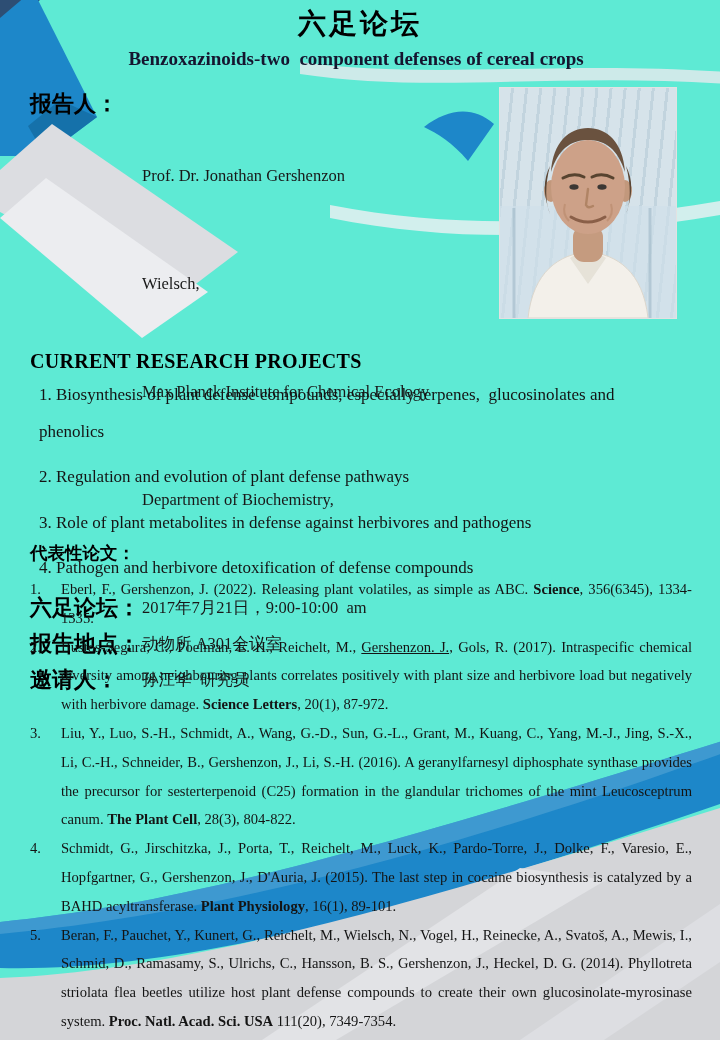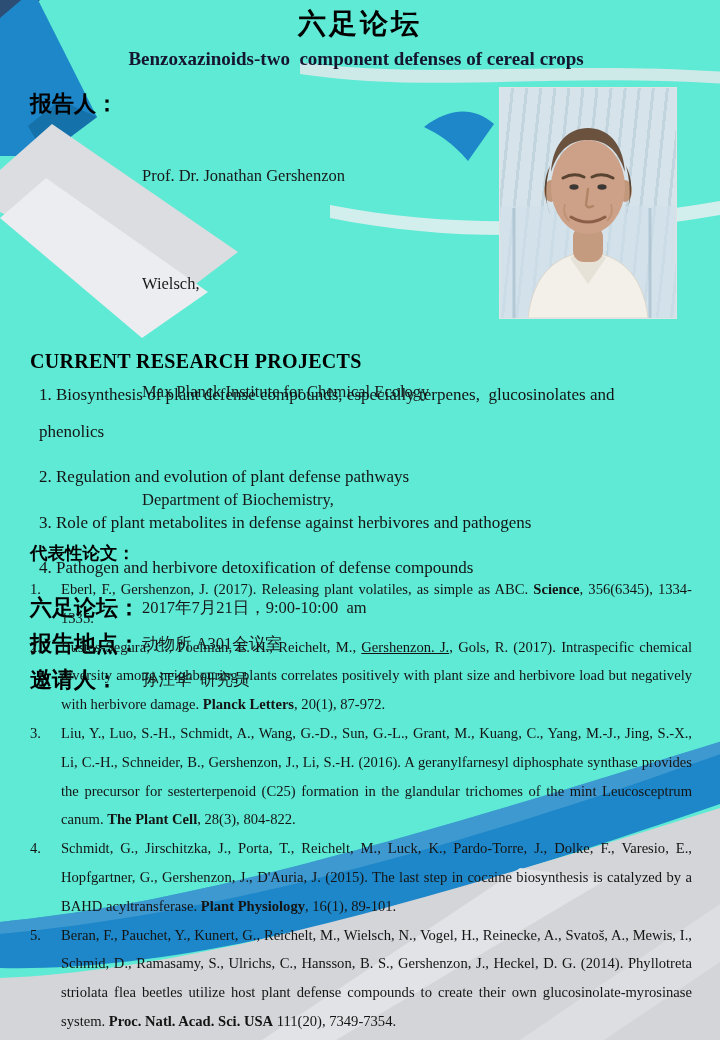--- a/index.html
+++ b/index.html
@@ -134,25 +134,25 @@
       <p>1. Biosynthesis of plant defense compounds, especially terpenes,  glucosinolates and phenolics</p>
       <p>2. Regulation and evolution of plant defense pathways</p>
       <p>3. Role of plant metabolites in defense against herbivores and pathogens</p>
       <p>4. Pathogen and herbivore detoxification of defense compounds</p>
     </div>
 
     <div class="pubs-heading">代表性论文：</div>
     <div class="pubs">
       <div class="pub">
         <div class="pub-num">1.</div>
-        <div class="pub-text"><span>Eberl, F., Gershenzon, J. (2017). Releasing plant volatiles, as simple as ABC. </span><span class="b">Science</span><span>, 356(6345), 1334-1335.</span></div>
+        <div class="pub-text"><span>Eberl, F., Gershenzon, J. (2022). Releasing plant volatiles, as simple as ABC. </span><span class="b">Science</span><span>, 356(6345), 1334-1335.</span></div>
       </div>
       <div class="pub">
         <div class="pub-num">2.</div>
-        <div class="pub-text"><span>Bustos-Segura, C., Poelman, E. H., Reichelt, M., </span><span class="u">Gershenzon. J.,</span><span> Gols, R. (2017). Intraspecific chemical diversity among neighbouring plants correlates positively with plant size and herbivore load but negatively with herbivore damage. </span><span class="b">Planck Letters</span><span>, 20(1), 87-972.</span></div>
+        <div class="pub-text"><span>Bustos-Segura, C., Poelman, E. H., Reichelt, M., </span><span class="u">Gershenzon. J.,</span><span> Gols, R. (2017). Intraspecific chemical diversity among neighbouring plants correlates positively with plant size and herbivore load but negatively with herbivore damage. </span><span class="b">Science Letters</span><span>, 20(1), 87-972.</span></div>
       </div>
       <div class="pub">
         <div class="pub-num">3.</div>
         <div class="pub-text"><span>Liu, Y., Luo, S.-H., Schmidt, A., Wang, G.-D., Sun, G.-L., Grant, M., Kuang, C., Yang, M.-J., Jing, S.-X., Li, C.-H., Schneider, B., Gershenzon, J., Li, S.-H. (2016). A geranylfarnesyl diphosphate synthase provides the precursor for sesterterpenoid (C25) formation in the glandular trichomes of the mint Leucosceptrum canum. </span><span class="b">The Plant Cell</span><span>, 28(3), 804-822.</span></div>
       </div>
       <div class="pub">
         <div class="pub-num">4.</div>
         <div class="pub-text"><span>Schmidt, G., Jirschitzka, J., Porta, T., Reichelt, M., Luck, K., Pardo-Torre, J., Dolke, F., Varesio, E., Hopfgartner, G., Gershenzon, J., D'Auria, J. (2015). The last step in cocaine biosynthesis is catalyzed by a BAHD acyltransferase. </span><span class="b">Plant Physiology</span><span>, 16(1), 89-101.</span></div>
       </div>
       <div class="pub">

